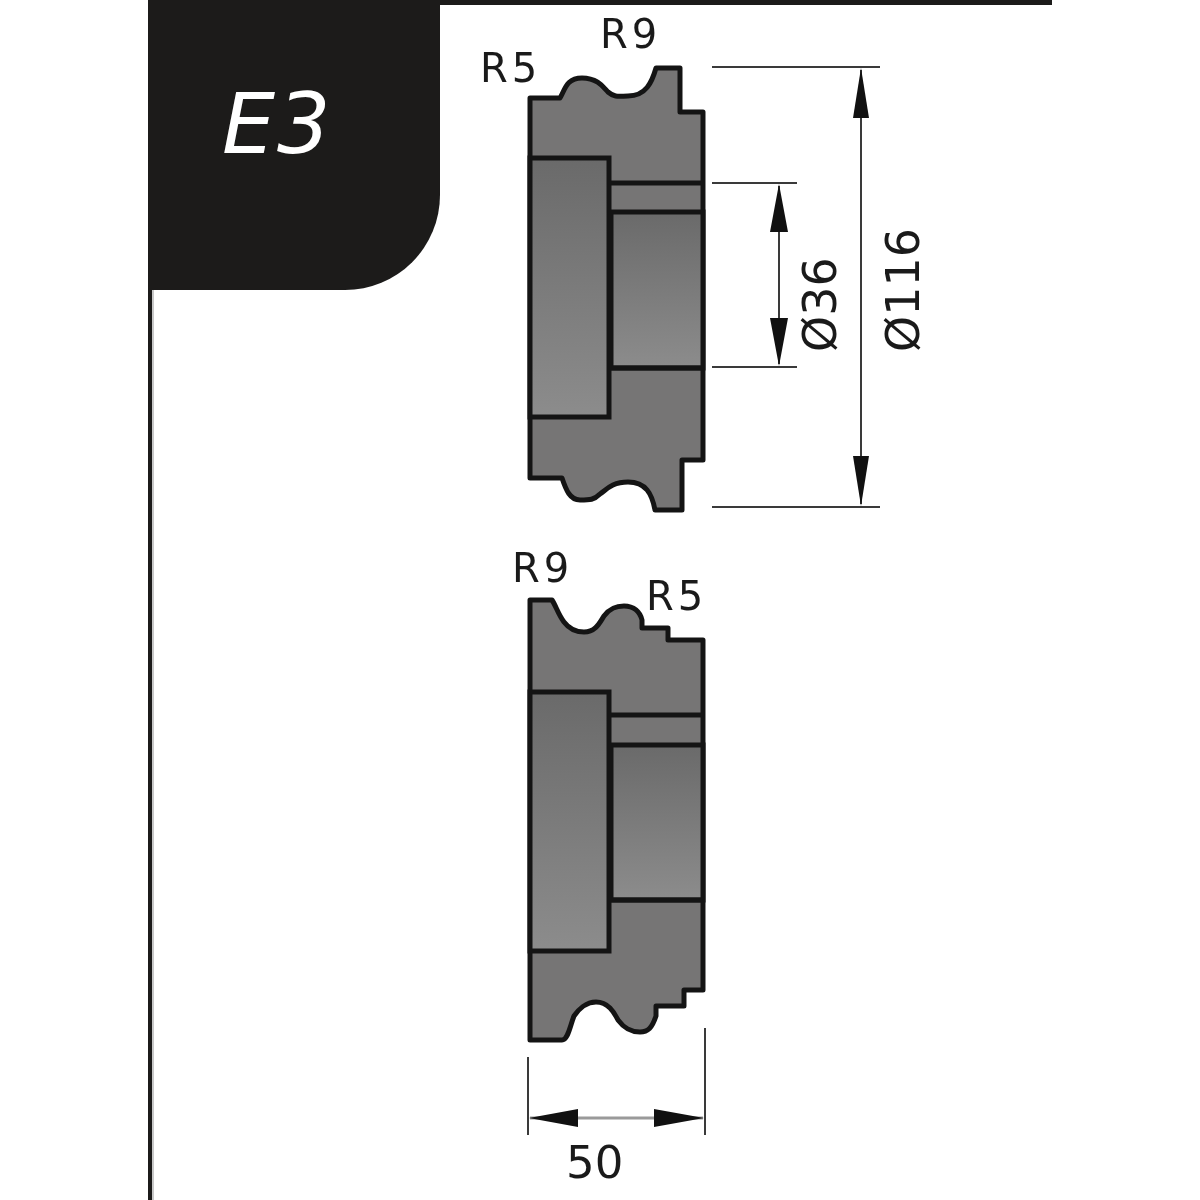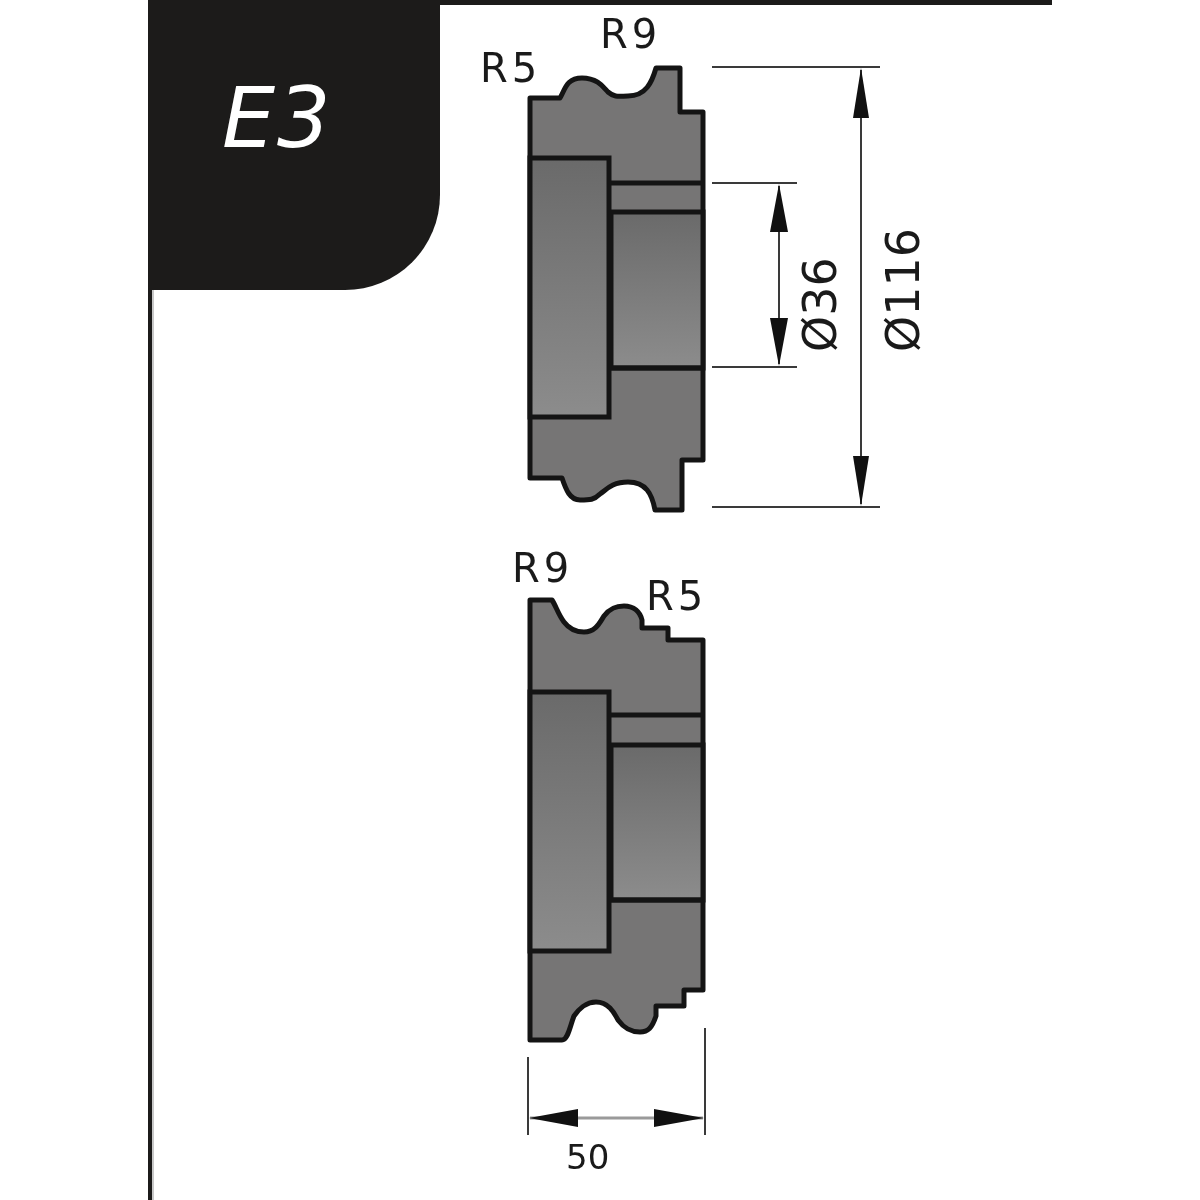--- a/index.html
+++ b/index.html
@@ -33,35 +33,35 @@
       left: 148px;
       top: 0;
       width: 292px;
       height: 290px;
       background: #1c1b1a;
       border-bottom-right-radius: 95px;
     }
     .badge-text {
       position: absolute;
       left: 222px;
-      top: 76px;
+      top: 82px;
       color: #ffffff;
       font-size: 84px;
       font-style: italic;
       font-family: "DejaVu Sans", "Liberation Sans", sans-serif;
       letter-spacing: 2px;
       line-height: 1;
     }
     .r-label { font-size: 40px; letter-spacing: 4px; }
     .dim-v {
       font-size: 46px;
       transform-origin: left top;
       transform: rotate(-90deg);
     }
-    .dim-h { font-size: 34px; }
+    .dim-h { font-size: 45px; }
   </style>
 </head>
 <body>
 
 <svg class="canvas" viewBox="0 0 1200 1200" xmlns="http://www.w3.org/2000/svg">
   <defs>
     <linearGradient id="blockGrad" x1="0" y1="0" x2="0" y2="1">
       <stop offset="0" stop-color="#6a6a6a"></stop>
       <stop offset="1" stop-color="#8c8c8c"></stop>
     </linearGradient>

